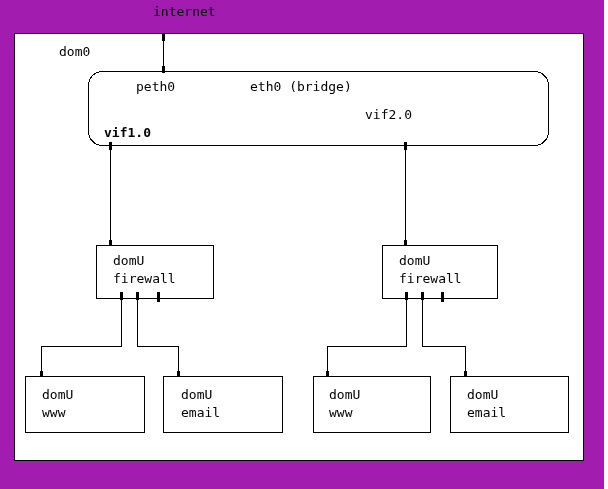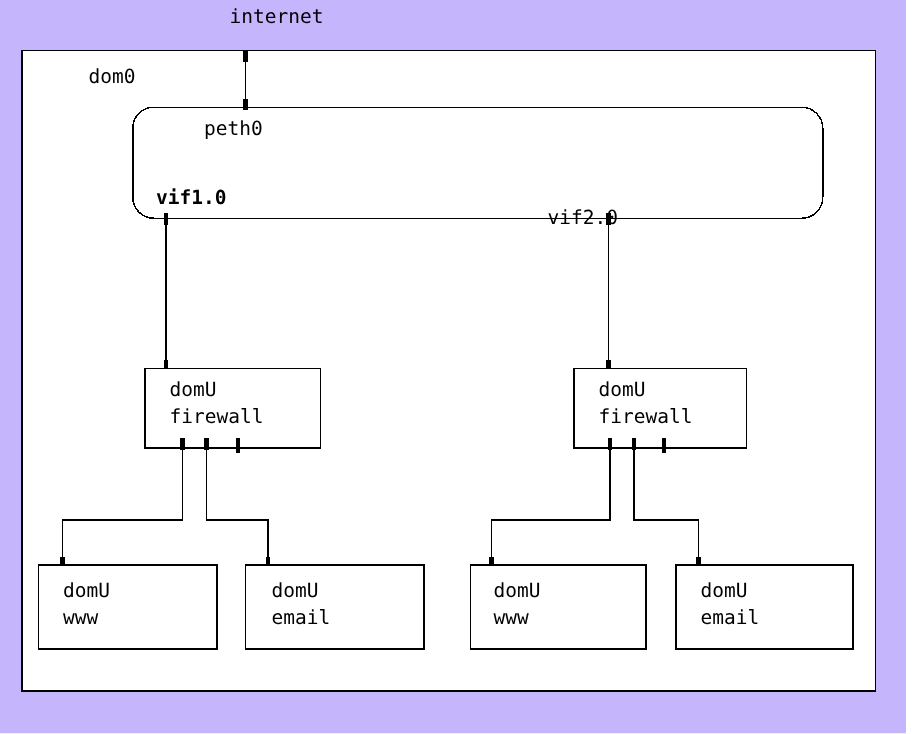--- a/index.html
+++ b/index.html
@@ -4,21 +4,21 @@
 <style>
   html, body {
     margin: 0;
     padding: 0;
     background: #ffffff;
   }
   #canvas {
     position: relative;
     width: 604px;
     height: 489px;
-    background: #c4b5fd;
+    background: #a21caf;
     overflow: hidden;
     font-family: "DejaVu Sans Mono", "Liberation Mono", monospace;
   }
   svg.diagram {
     position: absolute;
     left: 0;
     top: 0;
     width: 608px;
     height: 489px;
   }
@@ -103,24 +103,25 @@
     <rect class="boxshape" x="450.5" y="376.5" width="118" height="56"></rect>
 
   </svg>
 
   <div class="lbl" style="left:153px; top:4px;">internet</div>
 
   <div class="lbl" style="left:31px; top:44px;margin-left:28px;">dom0</div>
 
   <div class="lbl" style="left:136px; top:79px;">peth0</div>
 
+  <div class="lbl" style="left:250px; top:79px;">eth0 (bridge)</div>
 
   <div class="lbl" style="left:104px; top:125px;font-weight:bold;">vif1.0</div>
 
-  <div class="lbl" style="left:365px; top:138px;">vif2.0</div>
+  <div class="lbl" style="left:365px; top:107px;">vif2.0</div>
 
   <div class="lbl" style="left:113px; top:253px;">domU</div>
   <div class="lbl" style="left:113px; top:271px;">firewall</div>
 
   <div class="lbl" style="left:399px; top:253px;">domU</div>
   <div class="lbl" style="left:399px; top:271px;">firewall</div>
 
   <div class="lbl" style="left:42px; top:387px;">domU</div>
   <div class="lbl" style="left:42px; top:405px;">www</div>
 

